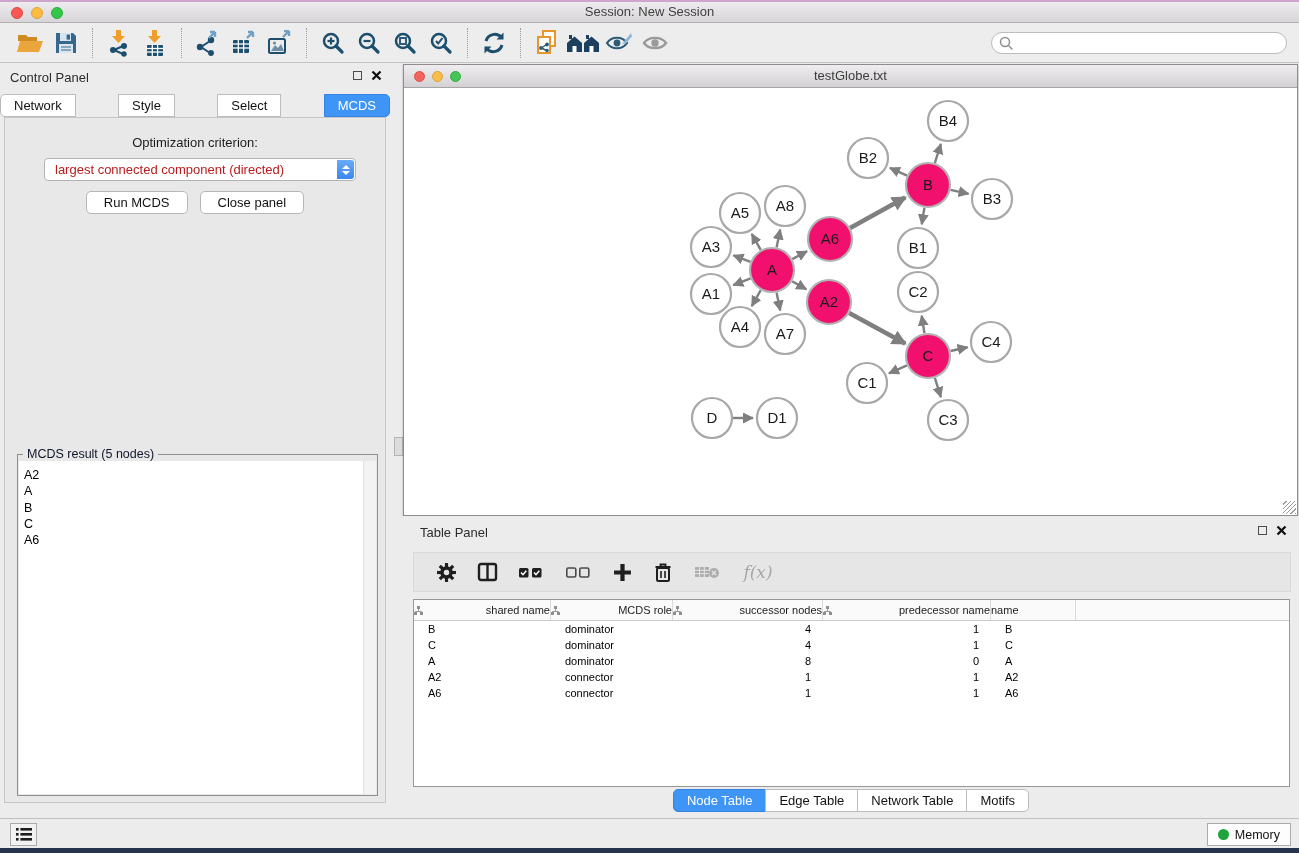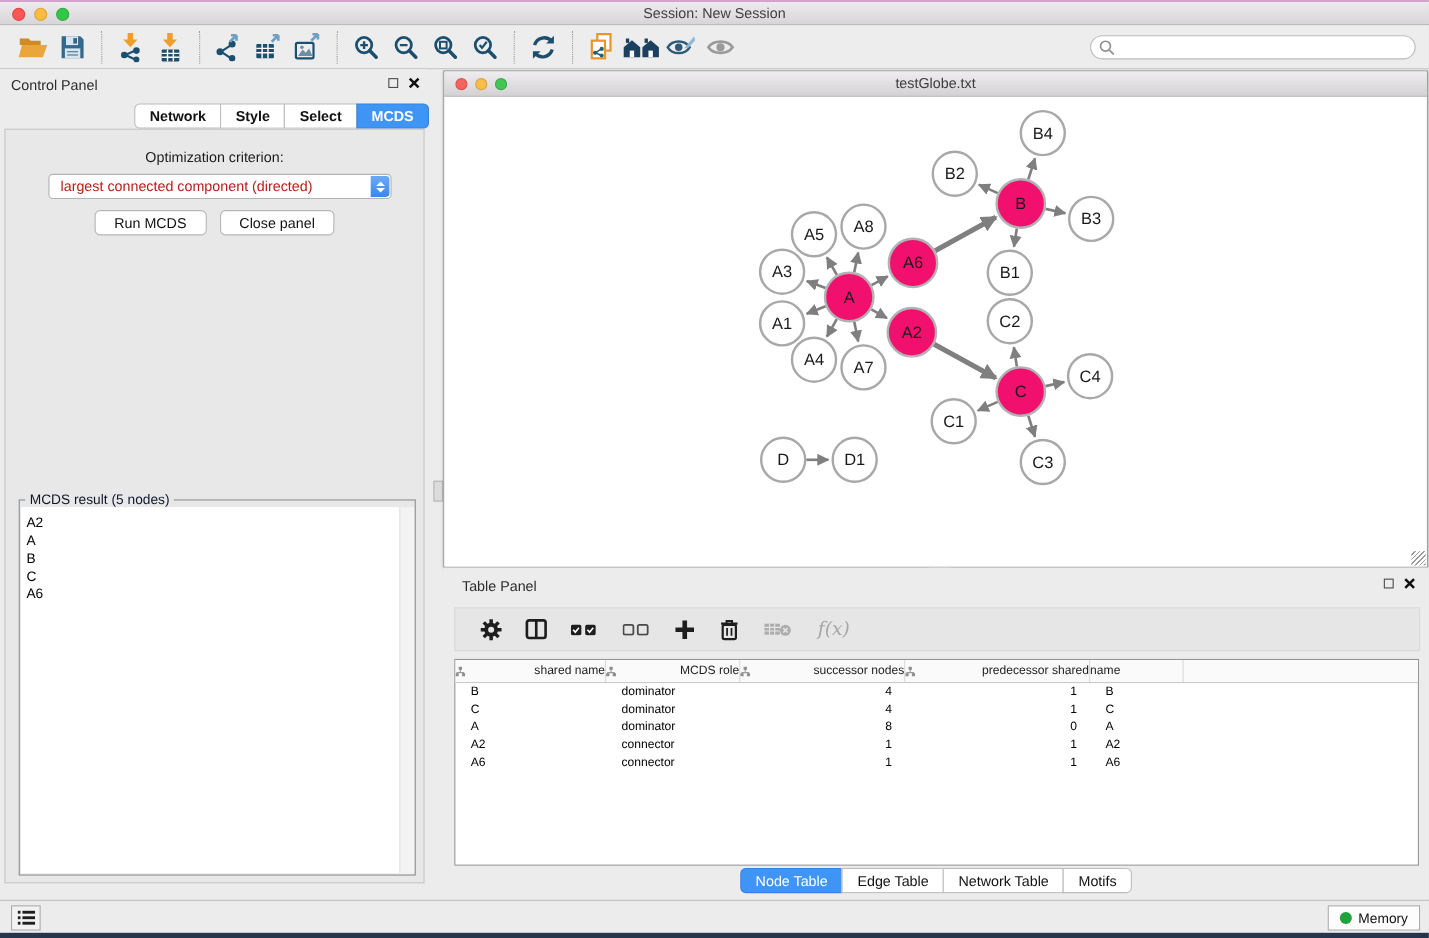--- a/index.html
+++ b/index.html
@@ -26,21 +26,21 @@
   .search-wrap input { width:296px; height:22px; border:1px solid #bcbcbc; border-radius:12px;
     background:#fff; padding:0 8px 0 26px; font-size:12px; outline:none; }
   .search-wrap svg { position:absolute; left:8px; top:4px; }
 
   
   .control-panel { position:absolute; left:0; top:63px; width:390px; bottom:35px; background:#ececec; }
   .cp-header { position:relative; height:26px; }
   .cp-header .cp-title { position:absolute; left:10px; top:7px; font-size:13px; color:#2c2c2c; }
   .win-ctrls { position:absolute; right:8px; top:7px; display:flex; gap:9px; align-items:center; }
   .float-box { width:9px; height:9px; border:1.5px solid #4c4c4c; background:transparent; display:inline-block; }
-  .seg-bar { position:absolute; top:31px; width:100%; display:flex; justify-content:flex-end;font-weight:bold; }
+  .seg-bar { position:absolute; top:31px; width:100%; display:flex; justify-content:space-between; }
   .seg-tab { font-size:13px; padding:3px 13px; background:#fff; border:1px solid #bcbcbc; margin-left:-1px; color:#111; cursor:default; }
   .seg-tab:first-child { border-radius:5px 0 0 5px; margin-left:0; }
   .seg-tab:last-child { border-radius:0 5px 5px 0; }
   .seg-tab.active { background:#3e95f6; border-color:#3483e2; color:#fff; }
   .cp-box { position:absolute; left:4px; right:4px; top:54px; bottom:15px; background:#e9e8e9; border:1px solid #c6c6c6; }
   .opt-label { position:absolute; top:17px; width:100%; text-align:center; font-size:13px; color:#1c1c1c; }
   .criterion { position:absolute; left:39px; top:40px; width:312px; height:23px; background:#fff;
     border:1px solid #b3b3b3; border-radius:4px; font-size:13px; line-height:21px; padding-left:10px; color:#b91c1c; }
   .criterion .stepper { position:absolute; right:1px; top:1px; bottom:1px; width:17px; border-radius:0 3px 3px 0;
     background:linear-gradient(#6aaaf8,#3b87ef); display:flex; flex-direction:column; align-items:center; justify-content:center; gap:2px; }
@@ -552,21 +552,21 @@
             </svg>
             <span>successor nodes</span>
           </div>
           <div class="th" style="width: 168px;">
             <svg width="9" height="9" viewBox="0 0 9 9">
               <path d="M1.5 7.5V5.5h6v2M4.5 2v3.5" stroke="#9a9a9a" fill="none"></path>
               <rect x="3" y="0" width="3" height="3" fill="#8f8f8f"></rect>
               <rect x="0" y="6" width="3" height="3" fill="#8f8f8f"></rect>
               <rect x="6" y="6" width="3" height="3" fill="#8f8f8f"></rect>
             </svg>
-            <span>predecessor shared</span>
+            <span>predecessor name</span>
           </div>
           <div class="th" style="width: 85px;">
             <span>name</span>
           </div>
           <div class="th" style="flex: 1 1 0%; border-right: none;"></div>
         </div>
       <div>
           <div class="tr">
             <div class="td" style="width: 137px; text-align: left; padding: 0px 0px 0px 14px;">B</div>
             <div class="td" style="width: 122px; text-align: left; padding: 0px 0px 0px 14px;">dominator</div>

